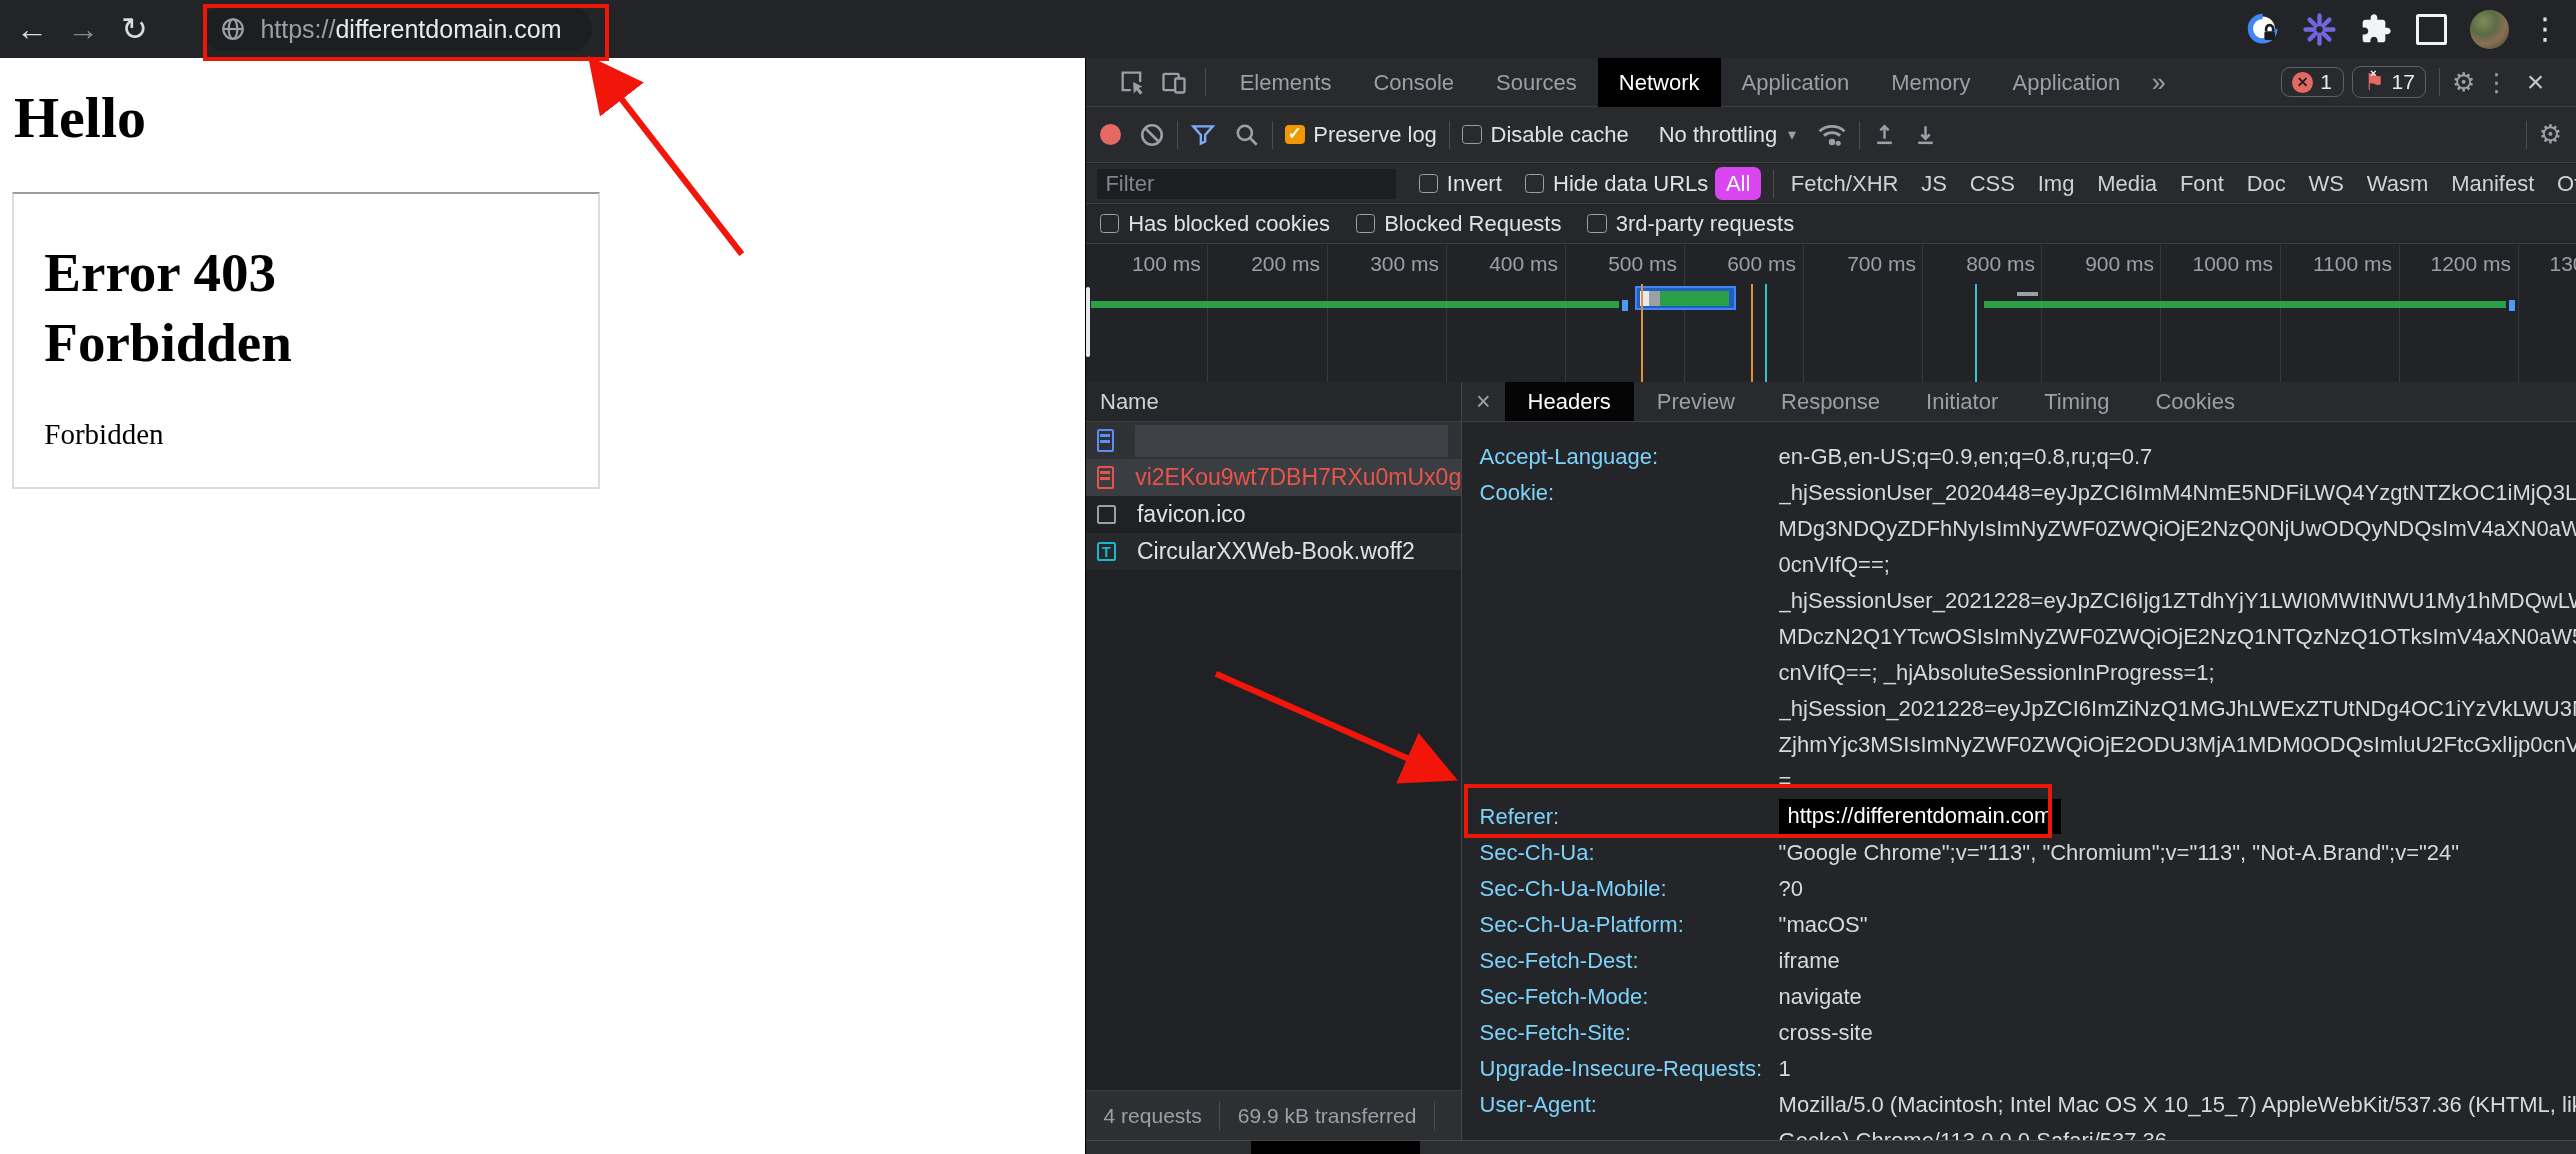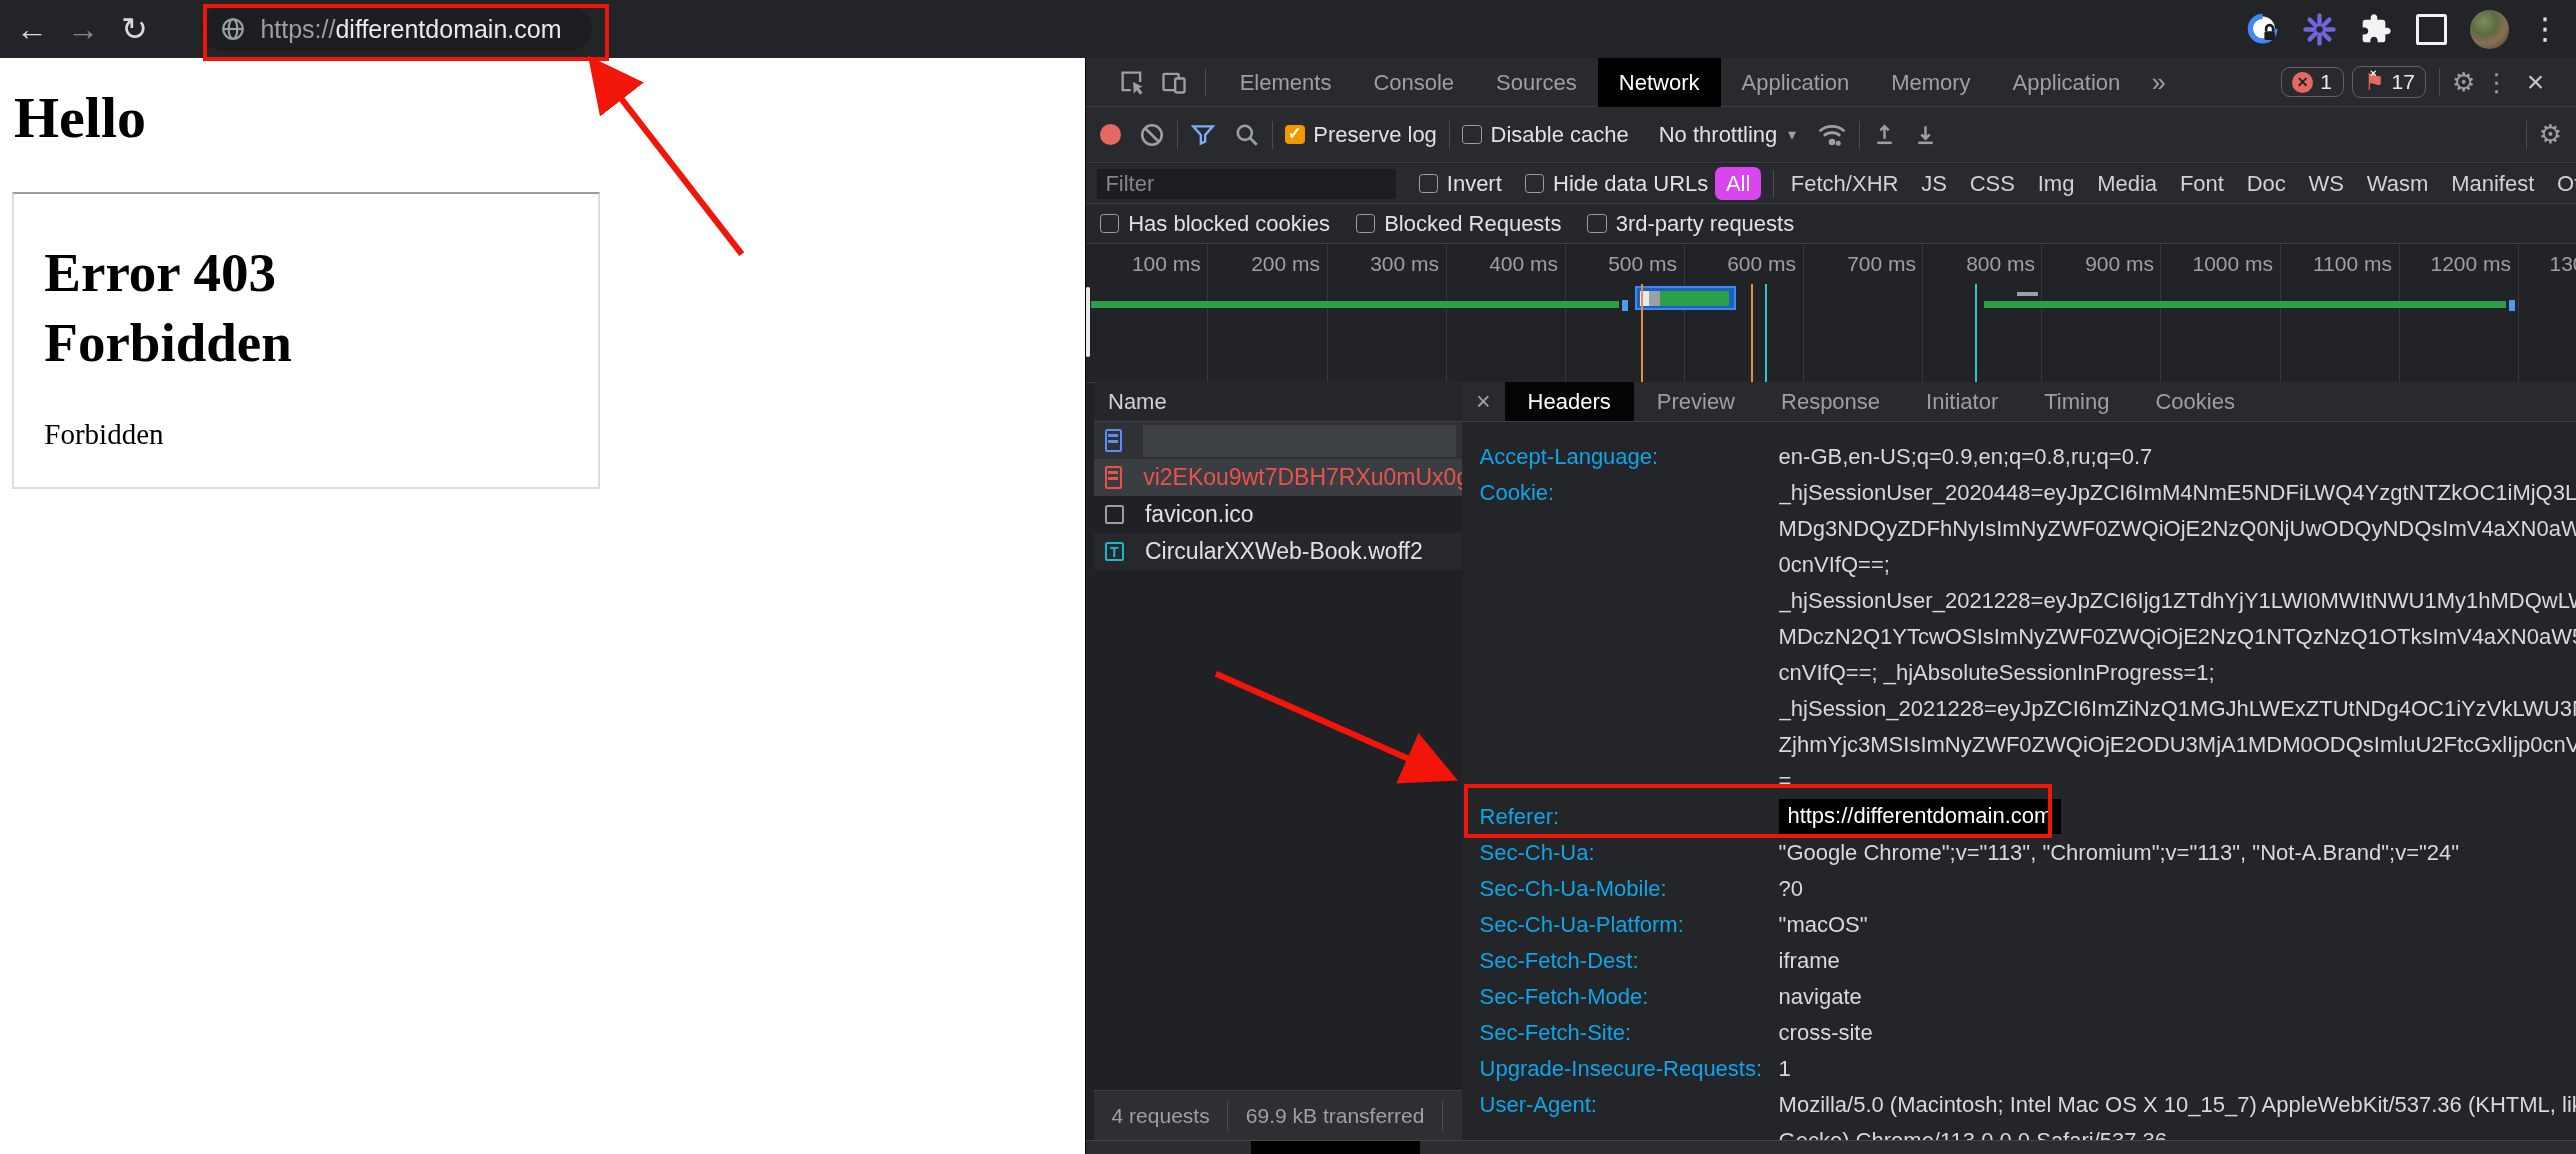--- a/index.html
+++ b/index.html
@@ -73,21 +73,21 @@
 
   .dt-timeline{position:absolute;top:187px;height:137px;width:100%;background:#222327;border-bottom:0.9px solid #3c4043;overflow:hidden;}
   .gridline{position:absolute;top:0;bottom:0;width:0.9px;background:#37383c;}
   .tick-label{position:absolute;top:7px;height:25px;width:106px;text-align:right;color:#9aa0a6;font-size:21px;white-space:nowrap;}
   .wf-bar{position:absolute;}
   .evline{position:absolute;top:39px;bottom:0;width:1.8px;}
   .sel-box{position:absolute;border:2.6px solid #4285f4;background:#1f5fc0;box-sizing:border-box;}
   .grip{position:absolute;left:0;top:42px;width:4.4px;height:70px;background:#e8eaed;border-radius:1.8px;}
 
   .dt-main{position:absolute;top:324px;bottom:14px;width:100%;}
-  .dt-left{position:absolute;left:0;top:0;bottom:0;width:376px;border-right:1.8px solid #474747;box-sizing:border-box;background:#202124;margin-left:8px;}
+  .dt-left{position:absolute;left:0;top:0;bottom:0;width:376px;border-right:1.8px solid #474747;box-sizing:border-box;background:#202124;}
   .name-hdr{height:39px;line-height:39px;padding-left:14px;background:#26272a;border-bottom:0.9px solid #3c4043;color:#cfd2d6;}
   .req-row{height:37px;display:flex;align-items:center;padding-left:10.6px;gap:21px;}
   .doc{width:17.6px;height:23px;border:2.6px solid;border-radius:2.6px;box-sizing:border-box;flex:none;position:relative;}
   .doc:before{content:"";position:absolute;left:1.8px;right:1.8px;top:2.6px;height:12.3px;
               background:repeating-linear-gradient(to bottom,currentColor 0 2.6px,transparent 2.6px 6.2px);}
   .doc.blue{border-color:#5b8df7;color:#5b8df7;}
   .doc.red{border-color:#e8544a;color:#e8544a;}
   .imgic{width:19.4px;height:19.4px;border:2.6px solid #9aa0a6;border-radius:2.6px;box-sizing:border-box;flex:none;}
   .fontic{width:19.4px;height:19.4px;border:2.6px solid #18b9cf;border-radius:2.6px;box-sizing:border-box;flex:none;
           color:#18b9cf;font-size:14px;font-weight:bold;display:flex;align-items:center;justify-content:center;}
@@ -97,21 +97,21 @@
            display:flex;align-items:center;color:#9aa0a6;font-size:21px;}
   .summary span{padding:0 17.6px;border-right:0.9px solid #4c4d51;line-height:30px;white-space:nowrap;}
 
   .dt-right{position:absolute;left:376px;top:0;bottom:0;right:0;background:#242528;overflow:hidden;}
   .detail-tabs{height:39px;display:flex;align-items:center;background:#292a2d;border-bottom:0.9px solid #3c4043;}
   .dclose{color:#9aa0a6;font-size:25px;padding:0 14px;}
   .dtab{padding:0 23px;height:39px;line-height:39px;color:#9aa0a6;white-space:nowrap;}
   .dtab.active{background:#050505;color:#fff;}
   .hdr-list{padding:16.7px 0 0 17.6px;}
   .hdr-row{display:flex;}
-  .hdr-label{width:299px;flex:none;color:#0ea5e9;height:36px;line-height:36px;white-space:nowrap;}
+  .hdr-label{width:299px;flex:none;color:#7dd3fc;height:36px;line-height:36px;white-space:nowrap;}
   .hdr-lines{flex:1;min-width:0;}
   .hdr-line{height:36px;line-height:36px;color:#d7d9dc;white-space:nowrap;overflow:hidden;}
   .blackout{background:#000;color:#fff;padding:5.3px 8.8px;}
   .referer-box{position:absolute;left:1.8px;top:402px;width:588px;height:54px;border:4.4px solid #ee1606;box-sizing:border-box;z-index:30;pointer-events:none;}
 
   .dt-strip{position:absolute;bottom:0;left:0;width:100%;height:14px;background:#2c2d31;border-top:0.9px solid #474747;box-sizing:border-box;}
   .strip-redact{position:absolute;left:165px;top:0;width:169px;height:14px;background:#000;}
 
   .overlay-svg{position:absolute;left:0;top:0;z-index:50;pointer-events:none;}
 </style>

